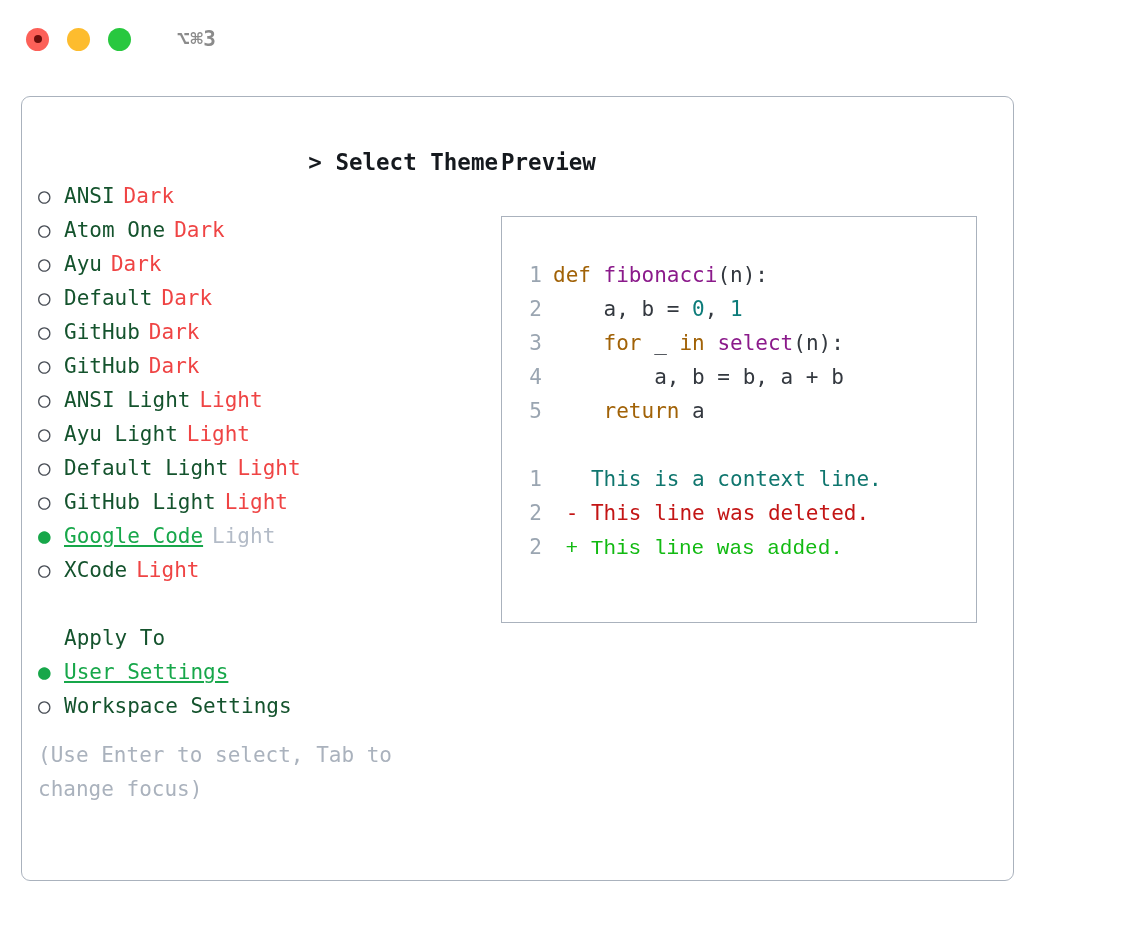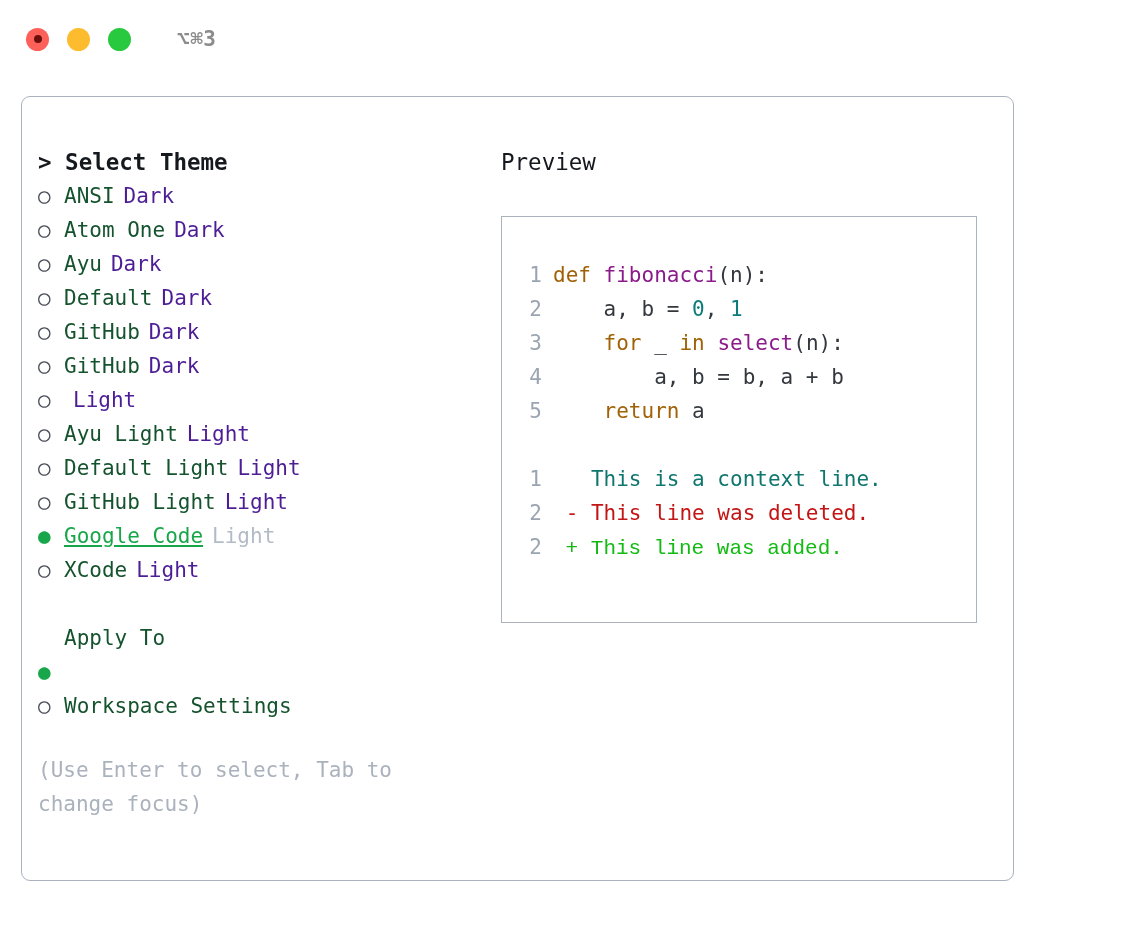--- a/index.html
+++ b/index.html
@@ -81,20 +81,21 @@
     width: 460px;
   }
 
   .section-header {
     font-size: 22.5px;
     font-weight: 700;
     color: #15191e;
     white-space: pre;
     line-height: 34px;
     height: 34px;
+    text-align: right;
   }
 
   .list-row {
     display: flex;
     align-items: baseline;
     height: 34px;
     line-height: 34px;
     font-size: 21px;
     white-space: pre;
   }
@@ -105,57 +106,57 @@
     flex: 0 0 26px;
     font-size: 21px;
     color: #4a4f57;
   }
   .list-row.selected .bullet { color: #17a74a; }
 
   .row-name { color: #14532d; }
   .list-row.selected .row-name { color: #17a74a; text-decoration: underline; }
 
   .row-badge {
-    color: #4c1d95;
+    color: #ef4444;
     margin-left: 9px;
   }
   .list-row.selected .row-badge { color: #b3bbc7; }
 
   .apply-header {
     display: flex;
     align-items: baseline;
     height: 34px;
     line-height: 34px;
     font-size: 21px;
     white-space: pre;
     color: #2d3339;
   }
   .apply-header .bullet { color: transparent; }
 
   .spacer-row { height: 34px; }
 
   #hint {
-    margin-top: 30px;
+    margin-top: 15px;
     font-size: 21px;
     line-height: 34px;
     color: #aab2bd;
     white-space: pre-wrap;
     width: 410px;
   }
 
   
   #right-col {
     position: absolute;
     left: 479px; top: 48px;
     width: 500px;
   }
 
   #preview-title {
     font-size: 22.5px;
-    font-weight: 400;
+    font-weight: 700;
     color: #15191e;
     line-height: 34px;
     white-space: pre;
   }
 
   #preview-box {
     margin-top: 37px;
     width: 476px;
     height: 407px;
     border: 1.6px solid #aab2bd;
@@ -218,37 +219,37 @@
 
       <div class="section-header">&gt; Select Theme</div>
 
       <div id="theme-list">
           <div class="list-row"><span class="bullet">○</span><span class="row-name">ANSI</span><span class="row-badge">Dark</span></div>
           <div class="list-row"><span class="bullet">○</span><span class="row-name">Atom One</span><span class="row-badge">Dark</span></div>
           <div class="list-row"><span class="bullet">○</span><span class="row-name">Ayu</span><span class="row-badge">Dark</span></div>
           <div class="list-row"><span class="bullet">○</span><span class="row-name">Default</span><span class="row-badge">Dark</span></div>
           <div class="list-row"><span class="bullet">○</span><span class="row-name">GitHub</span><span class="row-badge">Dark</span></div>
           <div class="list-row"><span class="bullet">○</span><span class="row-name">GitHub</span><span class="row-badge">Dark</span></div>
-          <div class="list-row"><span class="bullet">○</span><span class="row-badge">Light</span></div>
+          <div class="list-row"><span class="bullet">○</span><span class="row-name">ANSI Light</span><span class="row-badge">Light</span></div>
           <div class="list-row"><span class="bullet">○</span><span class="row-name">Ayu Light</span><span class="row-badge">Light</span></div>
           <div class="list-row"><span class="bullet">○</span><span class="row-name">Default Light</span><span class="row-badge">Light</span></div>
           <div class="list-row"><span class="bullet">○</span><span class="row-name">GitHub Light</span><span class="row-badge">Light</span></div>
           <div class="list-row selected"><span class="bullet">●</span><span class="row-name">Google Code</span><span class="row-badge">Light</span></div>
           <div class="list-row"><span class="bullet">○</span><span class="row-name">XCode</span><span class="row-badge">Light</span></div>
         </div>
 
       <div class="spacer-row"></div>
 
       <div class="apply-header">
         <span class="bullet">○</span>
         <span class="row-name">Apply To</span>
       </div>
 
       <div id="apply-list">
-          <div class="list-row selected"><span class="bullet">●</span></div>
+          <div class="list-row selected"><span class="bullet">●</span><span class="row-name">User Settings</span></div>
           <div class="list-row"><span class="bullet">○</span><span class="row-name">Workspace Settings</span></div>
         </div>
 
       <div id="hint">(Use Enter to select, Tab to change focus)</div>
     </div>
 
     <div id="right-col">
       <div id="preview-title">Preview</div>
 
       <div id="preview-box">

